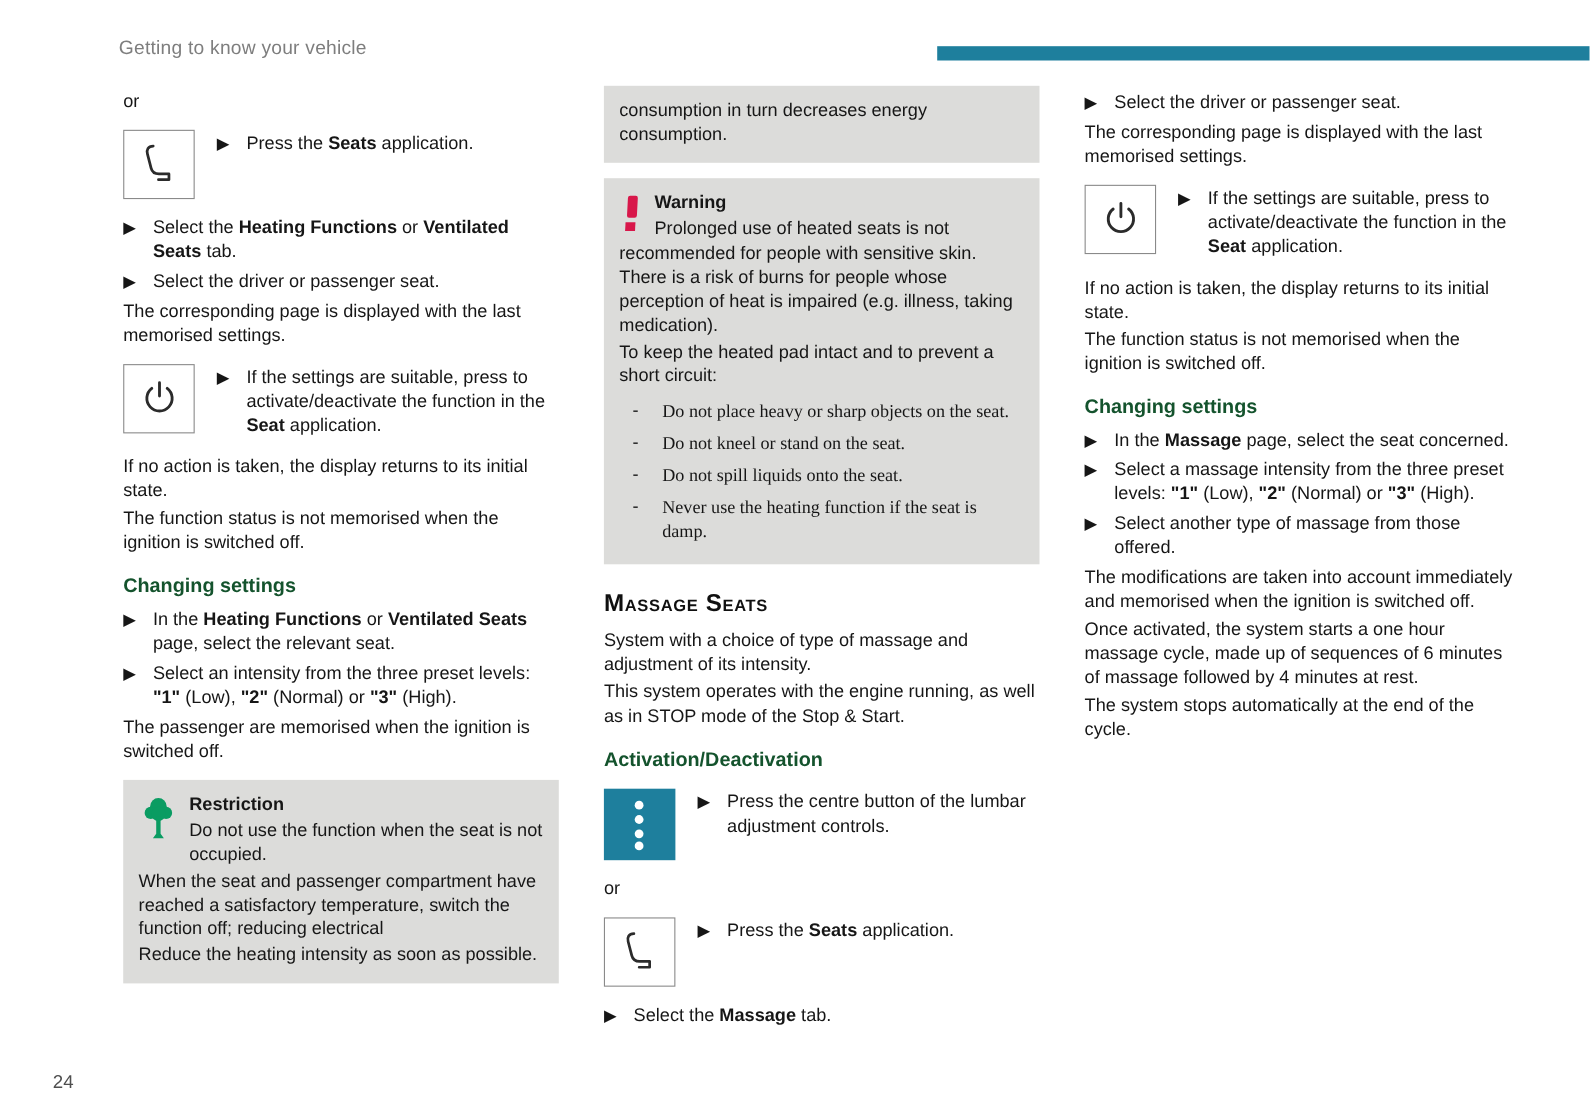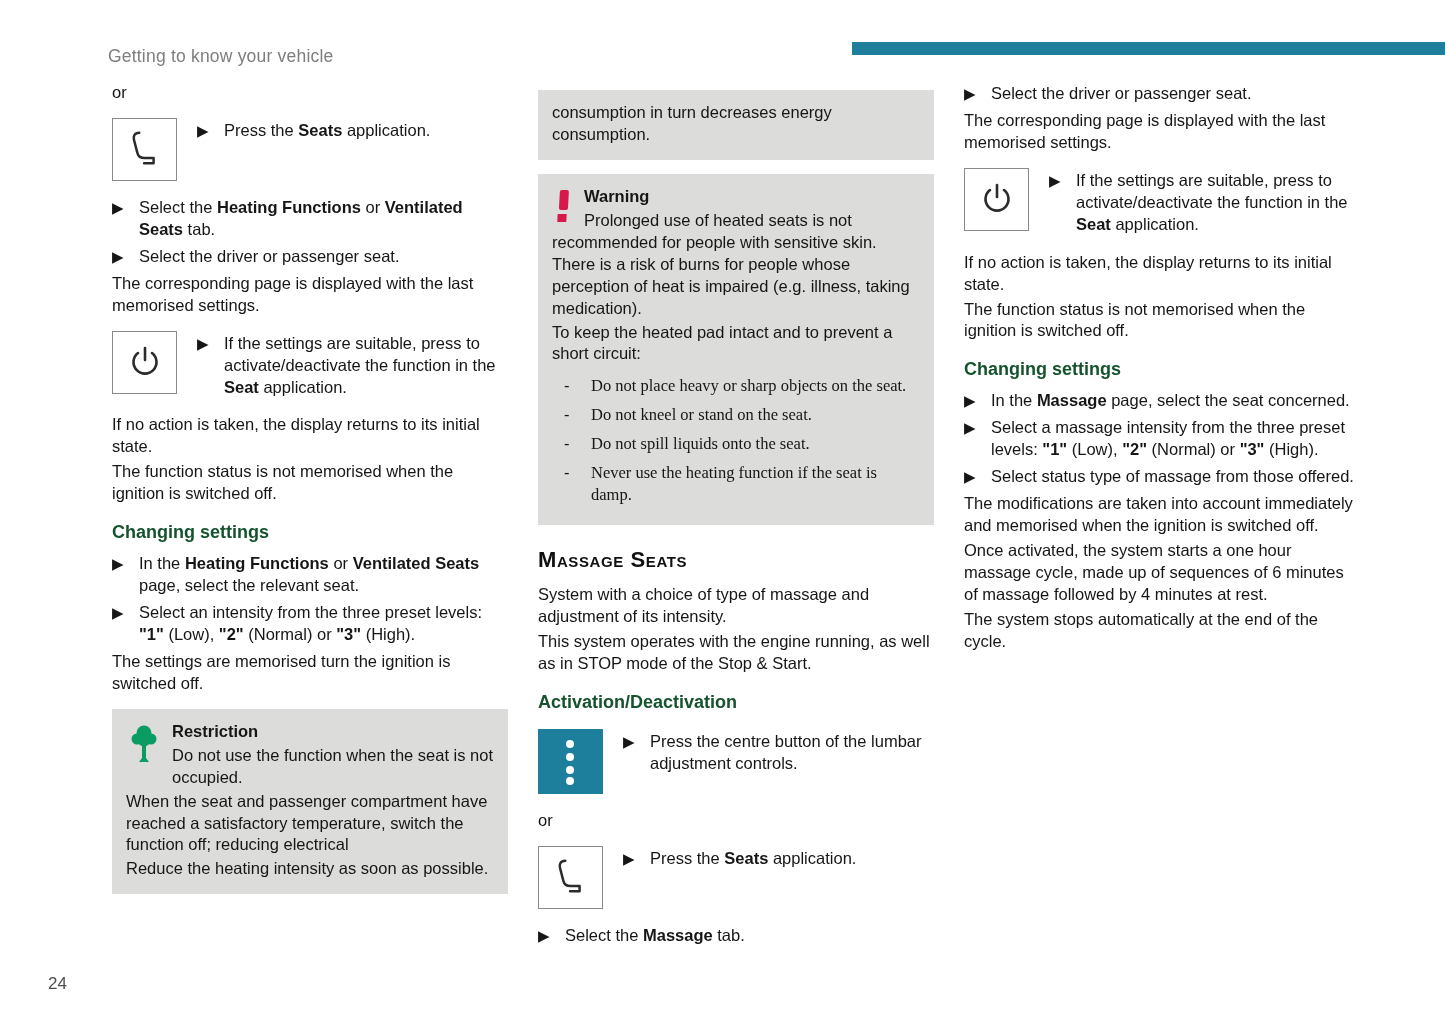--- a/index.html
+++ b/index.html
@@ -7,29 +7,29 @@
   body {
     width:1445px; height:1018px;
     font-family:"Liberation Sans", sans-serif;
     color:#161616;
     position:relative;
     overflow:hidden;
   }
   .page { position:relative; width:1445px; height:1018px; background:#fff; }
 
   .header-title {
-    position:absolute; left:108px; top:46px;
+    position:absolute; left:108px; top:33px;
     font-size:17.5px; color:#7e7e7e; letter-spacing:0.2px;
   }
   .header-bar {
     position:absolute; left:852px; top:42px; width:593px; height:13px;
     background:#1e7f9d;
   }
 
-  .columns { position:absolute; left:112px; top:78px; display:flex; gap:30px; }
+  .columns { position:absolute; left:112px; top:78px; display:flex; gap:41px; }
   .col { width:396px; font-size:16.5px; line-height:1.33; }
 
   p.body { margin:3px 0; }
   .mt10 { margin-top:10px; }
   .or { margin:4px 0 12px; }
 
   .step { display:flex; margin:5px 0; }
   .step .arrow { width:27px; flex:none; font-size:15px; padding-top:1px; }
   .step .txt { flex:1; }
 
@@ -42,21 +42,21 @@
   .icon-box.teal { background:#1e7f9d; border:none; height:65px; }
   .icon-row .step { margin:2px 0 0; flex:1; }
 
   h3.sub { font-size:18px; font-weight:bold; margin:16px 0 8px; color:#14532d; }
   h1.section {
     font-size:22px; font-weight:bold; font-variant:small-caps;
     letter-spacing:0.6px; margin:20px 0 10px; color:#101010;
   }
 
   .note-box { background:#dcdcda; padding:12px 14px; margin-top:14px; }
-  .note-box.flush-top { margin-top:12px; padding-top:10px; }
+  .note-box.flush-top { margin-top:0; padding-top:10px; }
   .note-icon { float:left; margin:3px 13px 4px 3px; }
   .note-title { font-weight:bold; margin-bottom:2px; }
   .note-box p { margin:2px 0; }
 
   .dash-list { margin:10px 0 4px; }
   .dash-item { display:flex; margin:7px 0; padding-left:12px; }
   .dash-item .dash { width:27px; flex:none; }
   .dash-item .txt { flex:1;font-family:Liberation Serif, serif; }
 
   .warn-glyph { display:block; }
@@ -123,21 +123,21 @@
 
       <div class="step">
         <span class="arrow">▶</span>
         <span class="txt">In the <b>Heating Functions</b> or <b>Ventilated Seats</b> page, select the relevant seat.</span>
       </div>
       <div class="step">
         <span class="arrow">▶</span>
         <span class="txt">Select an intensity from the three preset levels: <b>"1"</b> (Low), <b>"2"</b> (Normal) or <b>"3"</b> (High).</span>
       </div>
 
-      <p class="body mt10">The settings are memorised turn the ignition is switched off.</p>
+      <p class="body mt10">The passenger are memorised when the ignition is switched off.</p>
 
       <div class="note-box">
         <span class="note-icon">
           <svg width="30" height="40" viewBox="0 0 30 40">
             <circle cx="15" cy="9" r="7.5" fill="#0a9c62"></circle>
             <circle cx="8" cy="15" r="5.5" fill="#0a9c62"></circle>
             <circle cx="22" cy="15" r="5.5" fill="#0a9c62"></circle>
             <circle cx="15" cy="16" r="6.5" fill="#0a9c62"></circle>
             <path d="M13 18 L13 34 L10 38 L20 38 L17 34 L17 18 Z" fill="#0a9c62"></path>
           </svg>
@@ -261,21 +261,21 @@
       <div class="step">
         <span class="arrow">▶</span>
         <span class="txt">In the <b>Massage</b> page, select the seat concerned.</span>
       </div>
       <div class="step">
         <span class="arrow">▶</span>
         <span class="txt">Select a massage intensity from the three preset levels: <b>"1"</b> (Low), <b>"2"</b> (Normal) or <b>"3"</b> (High).</span>
       </div>
       <div class="step">
         <span class="arrow">▶</span>
-        <span class="txt">Select status type of massage from those offered.</span>
+        <span class="txt">Select another type of massage from those offered.</span>
       </div>
 
       <p class="body mt10">The modifications are taken into account immediately and memorised when the ignition is switched off.</p>
       <p class="body">Once activated, the system starts a one hour massage cycle, made up of sequences of 6 minutes of massage followed by 4 minutes at rest.</p>
       <p class="body">The system stops automatically at the end of the cycle.</p>
 
     </div>
 
   </div>
 

